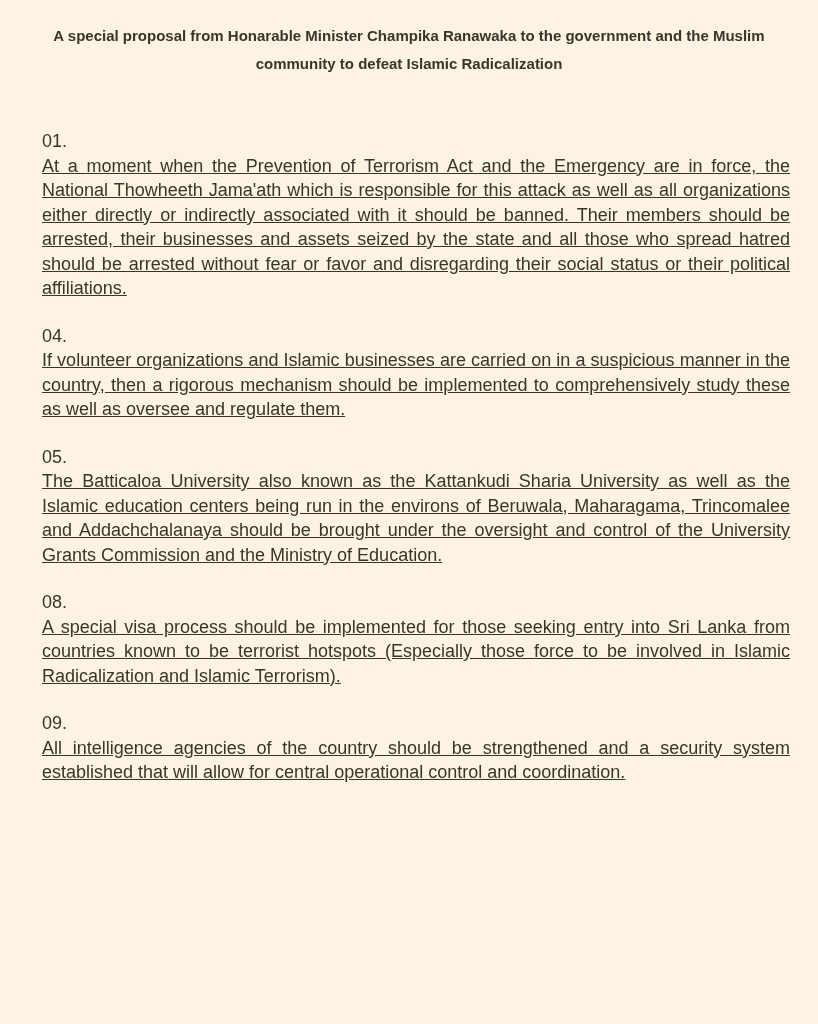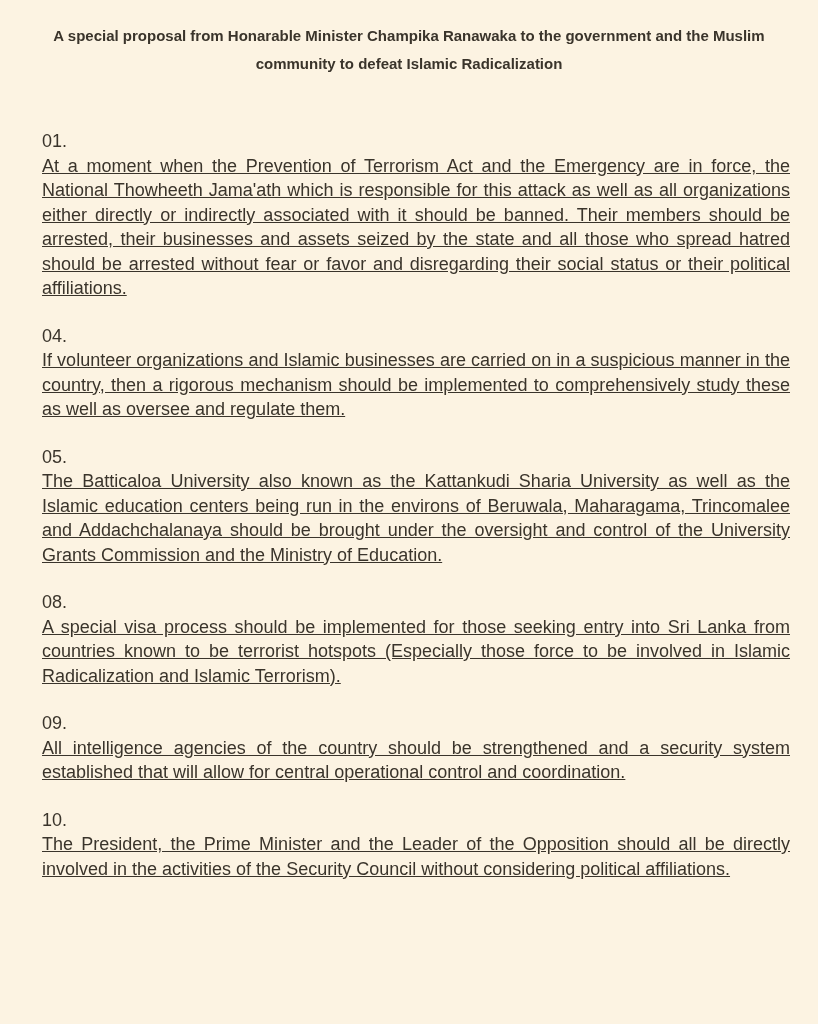--- a/index.html
+++ b/index.html
@@ -70,17 +70,13 @@
   <div class="proposal-item">
     <span class="item-number">08.</span>
     <span class="item-text">A special visa process should be implemented for those seeking entry into Sri Lanka from countries known to be terrorist hotspots (Especially those force to be involved in Islamic Radicalization and Islamic Terrorism).</span>
   </div>
 
   <div class="proposal-item">
     <span class="item-number">09.</span>
     <span class="item-text">All intelligence agencies of the country should be strengthened and a security system established that will allow for central operational control and coordination.</span>
   </div>
 
-  <div class="proposal-item">
-    <span class="item-number">10.</span>
-    <span class="item-text">The President, the Prime Minister and the Leader of the Opposition should all be directly involved in the activities of the Security Council without considering political affiliations.</span>
-  </div>
 </div>
 
 </body></html>

